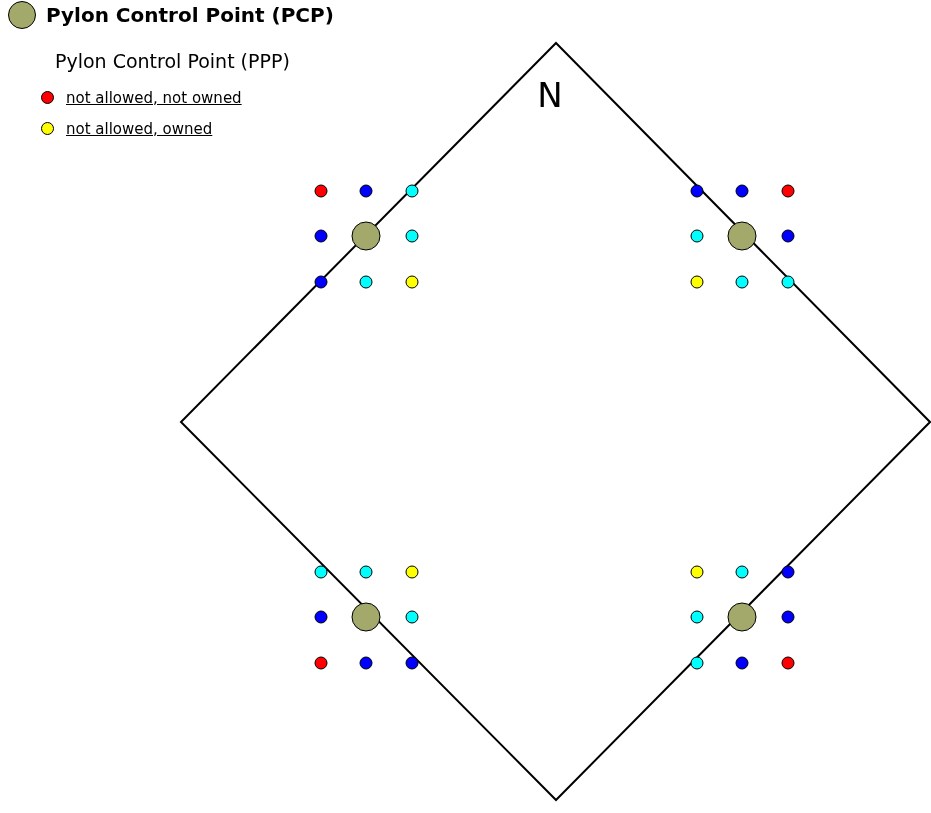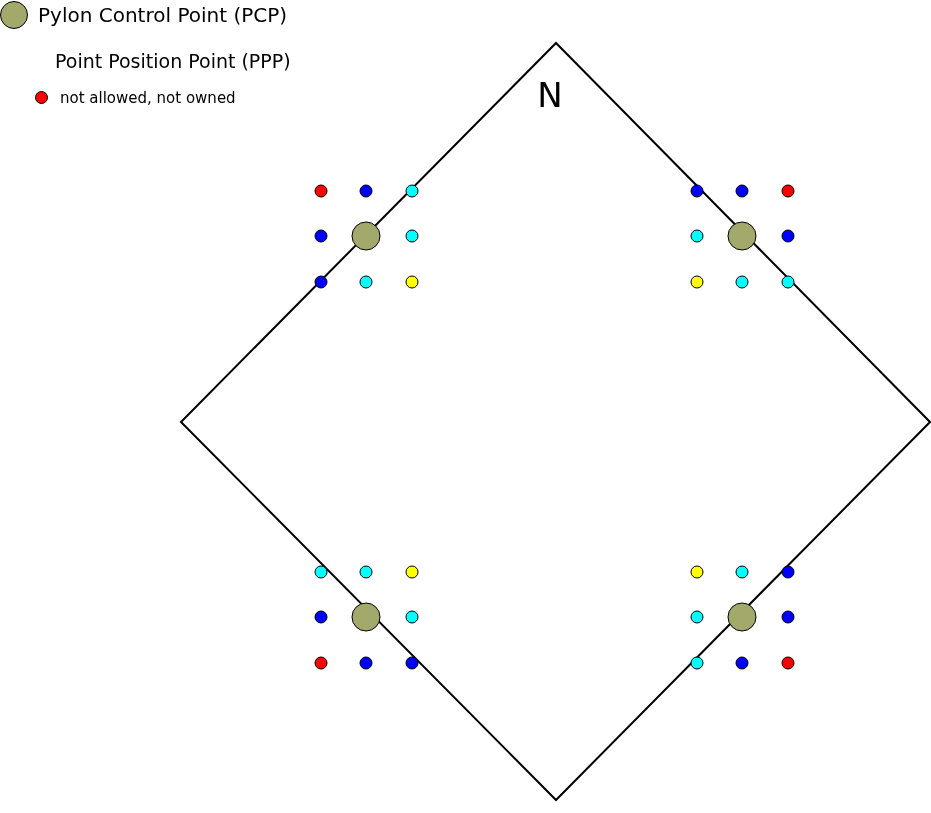--- a/index.html
+++ b/index.html
@@ -33,25 +33,26 @@
     color: #000;
   }
   
   .legend {
     position: absolute;
     left: 0;
     top: 0;
   }
   .legend-pcp-row {
     position: absolute;
-    left: 0;
+    left: 8px;
     top: 1px;
     display: flex;
     align-items: center;
     white-space: nowrap;
+    font-weight: bold;
   }
   .pcp-swatch {
     display: inline-block;
     width: 28px;
     height: 28px;
     border-radius: 50%;
     background: var(--c-pcp, #a3a86b);
     border: 1.5px solid var(--c-outline, #000);
     box-sizing: border-box;
     flex: 0 0 auto;
@@ -63,22 +64,23 @@
   }
   .legend-ppp-title {
     position: absolute;
     left: 55px;
     top: 50px;
     font-size: 19px;
     white-space: nowrap;
   }
   .legend-items {
     position: absolute;
-    left: 35px;
+    left: 41px;
     top: 82px;
+    text-decoration: underline;
   }
   .legend-item {
     display: flex;
     align-items: center;
     height: 31px;
     gap: 12px;
     white-space: nowrap;
   }
   .ppp-dot {
     display: inline-block;
@@ -122,25 +124,29 @@
     <polygon id="diamond-poly" fill="none" stroke="#000000" stroke-width="2" stroke-linejoin="miter" points="556,43 930,422 556,800 181,422"></polygon>
   </svg>
 
   <div class="compass">N</div>
 
   <div class="legend">
     <div class="legend-pcp-row">
       <span class="pcp-swatch"></span>
       <span class="legend-title">Pylon Control Point (PCP)</span>
     </div>
-    <div class="legend-ppp-title">Point Position Point (PPP)</div>
+    <div class="legend-ppp-title">Pylon Control Point (PPP)</div>
     <div class="legend-items" id="legend-items">
         <div class="legend-item">
           <span class="ppp-dot" style="background: rgb(255, 0, 0);"></span>
           <span class="legend-label">not allowed, not owned</span>
+        </div>
+        <div class="legend-item">
+          <span class="ppp-dot" style="background: rgb(255, 255, 0);"></span>
+          <span class="legend-label">not allowed, owned</span>
         </div>
       </div>
   </div>
 
   <div id="clusters">
       <div class="ppp-node" style="left: 320.5px; top: 190.5px; background: rgb(255, 0, 0);"></div>
       <div class="ppp-node" style="left: 366px; top: 190.5px; background: rgb(0, 0, 255);"></div>
       <div class="ppp-node" style="left: 411.5px; top: 190.5px; background: rgb(0, 255, 255);"></div>
       <div class="ppp-node" style="left: 320.5px; top: 236px; background: rgb(0, 0, 255);"></div>
       <div class="pcp-node" style="left: 366px; top: 236px;"></div>

